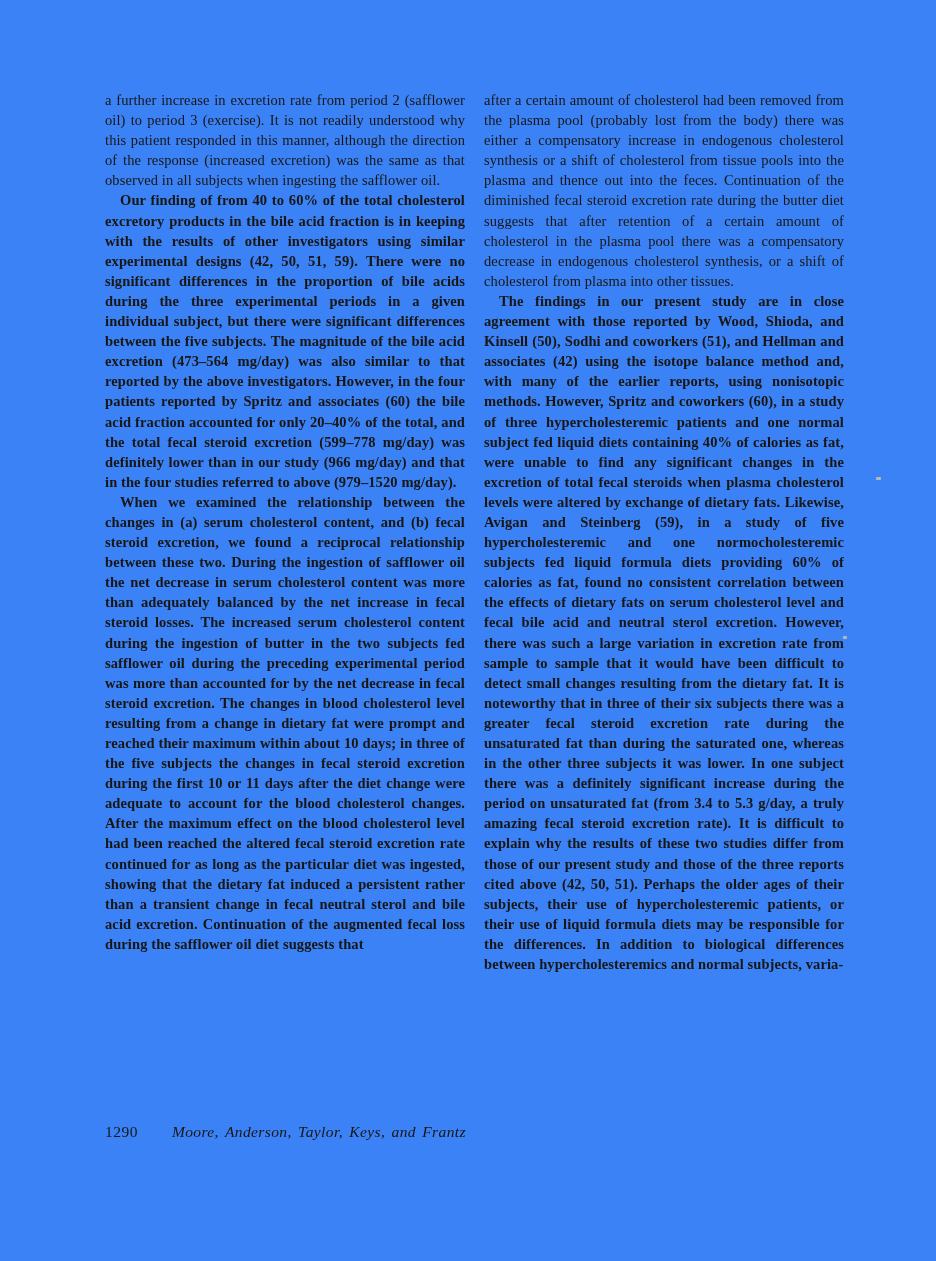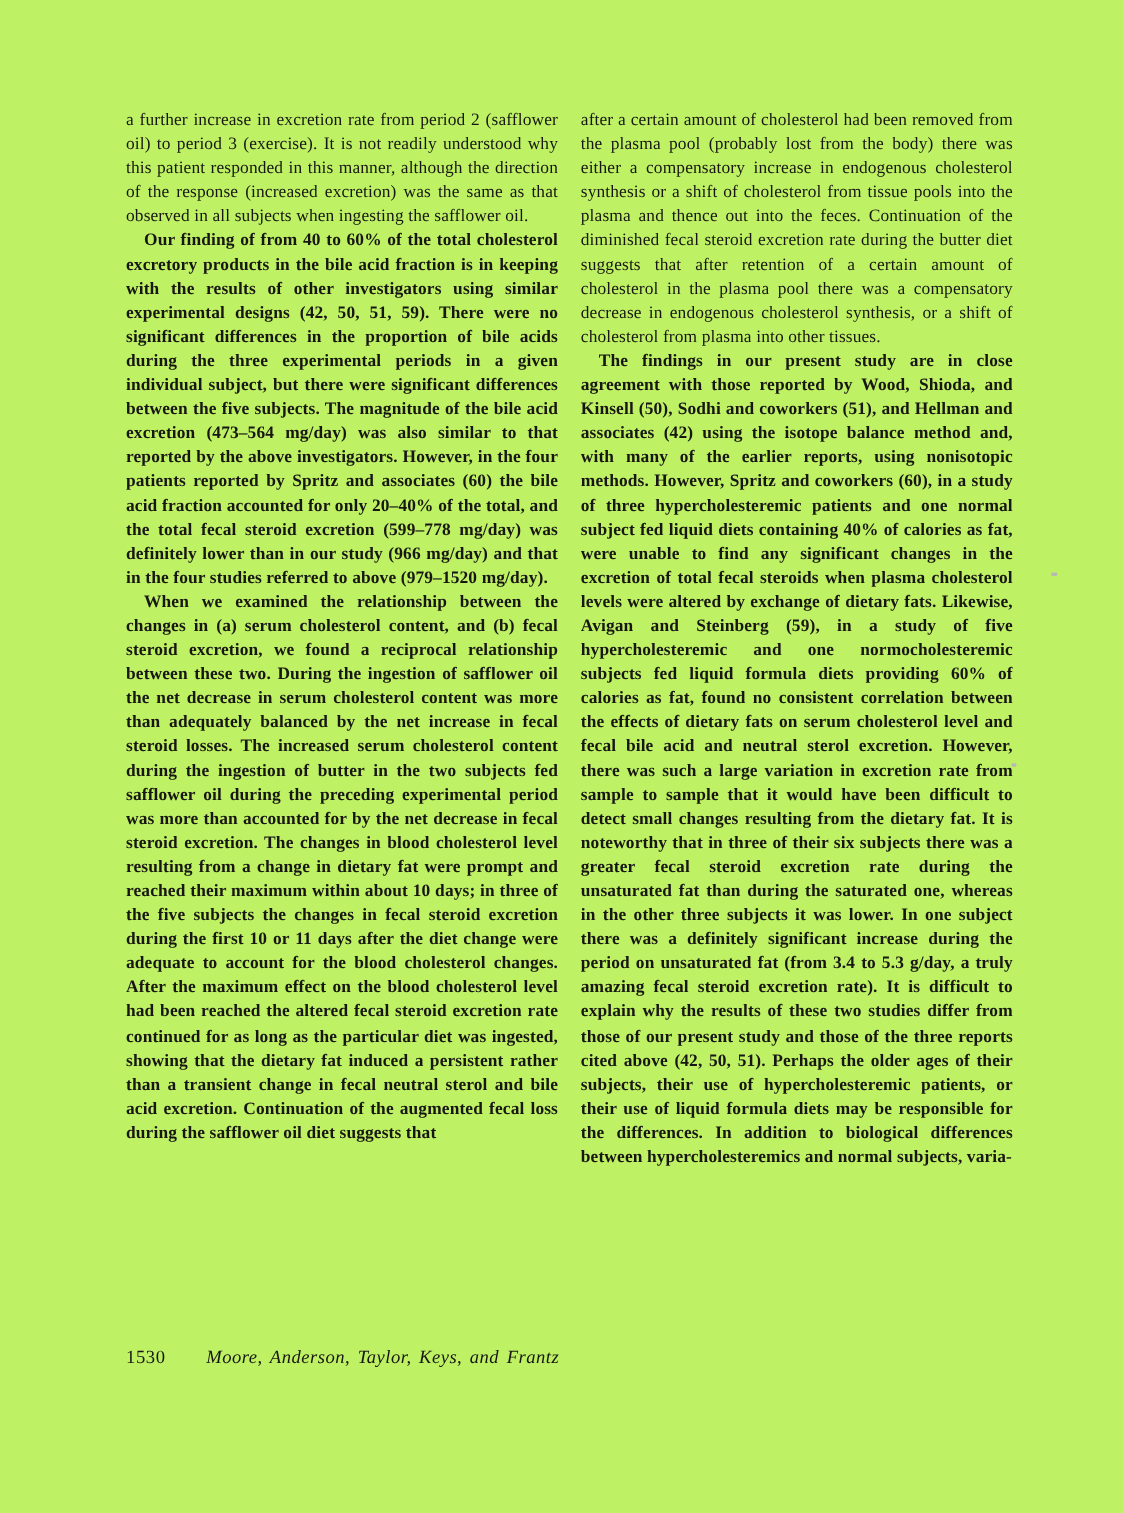--- a/index.html
+++ b/index.html
@@ -4,21 +4,21 @@
 <style>
   html, body {
     margin: 0;
     padding: 0;
     background: #ffffff;
   }
   .page {
     position: relative;
     width: 936px;
     height: 1261px;
-    background: #bef264;
+    background: #3b82f6;
     color: #181613;
     overflow: hidden;
     font-family: "Liberation Serif", "DejaVu Serif", serif;
   }
   .columns {
     position: absolute;
     top: 90px;
     left: 105px;
     width: 740px;
     display: flex;
@@ -82,20 +82,20 @@
         <p class="para indented">Our finding of from 40 to 60% of the total cholesterol excretory products in the bile acid fraction is in keeping with the results of other investigators using similar experimental designs (42, 50, 51, 59). There were no significant differences in the proportion of bile acids during the three experimental periods in a given individual subject, but there were significant differences between the five subjects. The magnitude of the bile acid excretion (473–564 mg/day) was also similar to that reported by the above investigators. However, in the four patients reported by Spritz and associates (60) the bile acid fraction accounted for only 20–40% of the total, and the total fecal steroid excretion (599–778 mg/day) was definitely lower than in our study (966 mg/day) and that in the four studies referred to above (979–1520 mg/day).</p>
         <p class="para indented">When we examined the relationship between the changes in (a) serum cholesterol content, and (b) fecal steroid excretion, we found a reciprocal relationship between these two. During the ingestion of safflower oil the net decrease in serum cholesterol content was more than adequately balanced by the net increase in fecal steroid losses. The increased serum cholesterol content during the ingestion of butter in the two subjects fed safflower oil during the preceding experimental period was more than accounted for by the net decrease in fecal steroid excretion. The changes in blood cholesterol level resulting from a change in dietary fat were prompt and reached their maximum within about 10 days; in three of the five subjects the changes in fecal steroid excretion during the first 10 or 11 days after the diet change were adequate to account for the blood cholesterol changes. After the maximum effect on the blood cholesterol level had been reached the altered fecal steroid excretion rate continued for as long as the particular diet was ingested, showing that the dietary fat induced a persistent rather than a transient change in fecal neutral sterol and bile acid excretion. Continuation of the augmented fecal loss during the safflower oil diet suggests that</p>
       </div>
     <div class="col">
         <p class="para">after a certain amount of cholesterol had been removed from the plasma pool (probably lost from the body) there was either a compensatory increase in endogenous cholesterol synthesis or a shift of cholesterol from tissue pools into the plasma and thence out into the feces. Continuation of the diminished fecal steroid excretion rate during the butter diet suggests that after retention of a certain amount of cholesterol in the plasma pool there was a compensatory decrease in endogenous cholesterol synthesis, or a shift of cholesterol from plasma into other tissues.</p>
         <p class="para indented">The findings in our present study are in close agreement with those reported by Wood, Shioda, and Kinsell (50), Sodhi and coworkers (51), and Hellman and associates (42) using the isotope balance method and, with many of the earlier reports, using nonisotopic methods. However, Spritz and coworkers (60), in a study of three hypercholesteremic patients and one normal subject fed liquid diets containing 40% of calories as fat, were unable to find any significant changes in the excretion of total fecal steroids when plasma cholesterol levels were altered by exchange of dietary fats. Likewise, Avigan and Steinberg (59), in a study of five hypercholesteremic and one normocholesteremic subjects fed liquid formula diets providing 60% of calories as fat, found no consistent correlation between the effects of dietary fats on serum cholesterol level and fecal bile acid and neutral sterol excretion. However, there was such a large variation in excretion rate from sample to sample that it would have been difficult to detect small changes resulting from the dietary fat. It is noteworthy that in three of their six subjects there was a greater fecal steroid excretion rate during the unsaturated fat than during the saturated one, whereas in the other three subjects it was lower. In one subject there was a definitely significant increase during the period on unsaturated fat (from 3.4 to 5.3 g/day, a truly amazing fecal steroid excretion rate). It is difficult to explain why the results of these two studies differ from those of our present study and those of the three reports cited above (42, 50, 51). Perhaps the older ages of their subjects, their use of hypercholesteremic patients, or their use of liquid formula diets may be responsible for the differences. In addition to biological differences between hypercholesteremics and normal subjects, varia-</p>
       </div>
   </main>
 
   <footer class="page-footer">
-    <span class="page-number">1530</span>
+    <span class="page-number">1290</span>
     <span class="running-authors">Moore, Anderson, Taylor, Keys, and Frantz</span>
   </footer>
 
   <div class="scan-speck speck-1"></div>
   <div class="scan-speck speck-2"></div>
 
 </div>
 
 </body></html>

